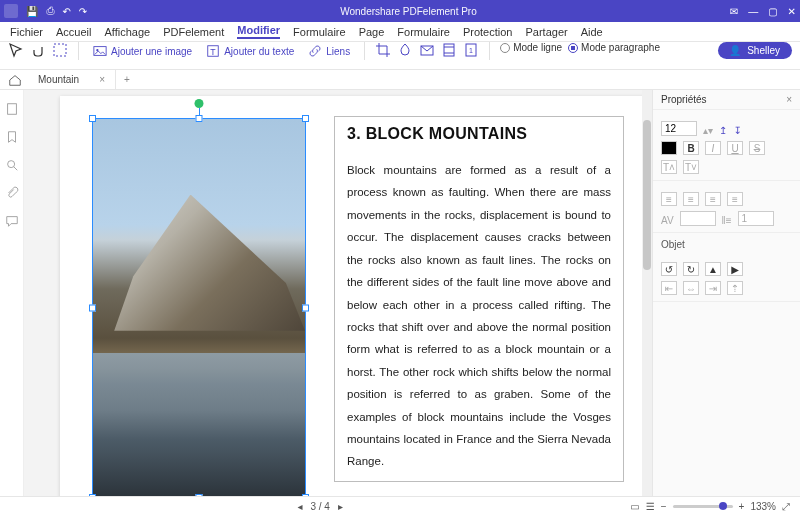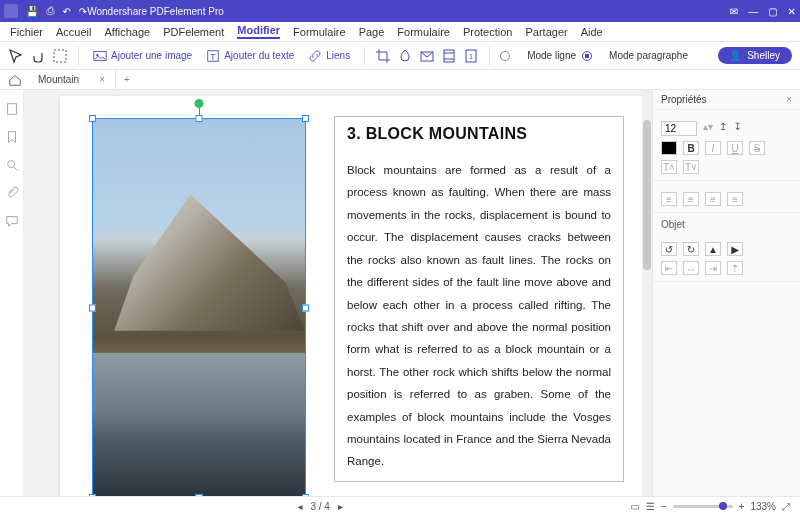--- a/index.html
+++ b/index.html
@@ -1,30 +1,30 @@
 <!DOCTYPE html>
 <html><head>
 <meta charset="utf-8">
 <style>
 *{box-sizing:border-box;margin:0;padding:0;font-family:"Segoe UI",Arial,sans-serif}
 html,body{width:800px;height:516px;overflow:hidden;background:#fff}
 .titlebar{height:22px;background:#4a45c4;display:flex;align-items:center;color:#fff;font-size:10px;padding:0 4px}
 .titlebar .tb-left{display:flex;gap:8px;align-items:center}
 .titlebar .tb-left .logo{width:14px;height:14px;background:#fff3;border-radius:2px}
-.titlebar .tb-center{flex:1;opacity:.95}
+.titlebar .tb-center{flex:1;text-align:center;opacity:.95}
 .titlebar .tb-right{display:flex;gap:10px;align-items:center}
 .menubar{height:20px;background:#fff;border-bottom:1px solid #e6e6e6;display:flex;align-items:center;padding:0 10px;gap:13px;font-size:11px;color:#333}
 .menubar span{cursor:pointer}
 .menubar span.active{color:#4a45c4;font-weight:600;border-bottom:2px solid #4a45c4;padding-bottom:1px}
-.toolbar{height:28px;background:#fff;border-bottom:1px solid #e6e6e6;display:flex;align-items:center;padding:0 8px;gap:6px;font-size:10px;color:#444}
+.toolbar{height:28px;background:#fff;border-bottom:1px solid #e6e6e6;display:flex;align-items:flex-start;padding:0 8px;gap:6px;font-size:10px;color:#444}
 .toolbar .sep{width:1px;height:18px;background:#e0e0e0;margin:0 4px}
 .toolbar .tbtn{display:flex;align-items:center;gap:4px;padding:2px 4px;cursor:pointer;color:#4a45c4}
 .toolbar .tbtn svg{width:14px;height:14px}
 .toolbar .ico{width:16px;height:16px;display:flex;align-items:center;justify-content:center;cursor:pointer;color:#4a45c4}
-.toolbar .radio{display:flex;align-items:center;gap:17px;color:#333}
+.toolbar .radio{display:flex;align-items:center;gap:3px;color:#333}
 .toolbar .radio .dot{width:10px;height:10px;border-radius:50%;border:1px solid #888}
 .toolbar .radio.sel .dot{border-color:#4a45c4;background:radial-gradient(#4a45c4 40%,#fff 44%)}
 .toolbar .user{margin-left:auto;background:#4a45c4;color:#fff;border-radius:12px;padding:3px 12px;font-size:10px;display:flex;gap:5px;align-items:center}
 .tabstrip{height:20px;border-bottom:1px solid #e6e6e6;display:flex;align-items:center;padding-left:8px;font-size:10px;color:#444}
 .tabstrip .home{width:14px;height:14px;color:#555;margin-right:6px}
 .tabstrip .tab{display:flex;align-items:center;gap:20px;border-right:1px solid #e6e6e6;padding:0 10px;height:100%}
 .tabstrip .tab .close{color:#888;cursor:pointer}
 .tabstrip .plus{padding:0 8px;color:#888;cursor:pointer}
 .main{display:flex;height:calc(516px - 22px - 20px - 28px - 20px - 20px)}
 .leftrail{width:24px;background:#fff;border-right:1px solid #eee;display:flex;flex-direction:column;align-items:center;gap:14px;padding-top:12px;color:#999}
@@ -42,21 +42,21 @@
 .rot{position:absolute;left:50%;top:-20px;transform:translateX(-50%);width:9px;height:9px;border-radius:50%;background:#2fc06a}
 .rot::after{content:"";position:absolute;left:50%;top:9px;width:1px;height:8px;background:#2a8cff;transform:translateX(-50%)}
 .txt{position:absolute;left:274px;top:20px;width:290px;border:1px solid #bdbdbd;padding:8px 12px}
 .txt h3{font:700 16px Arial;letter-spacing:.3px;color:#111;margin-bottom:16px}
 .txt p{font:300 11.5px/1.95 Arial;color:#222;text-align:justify}
 .rpanel{width:148px;background:#fafafa;border-left:1px solid #e6e6e6;font-size:10px;color:#333;display:flex;flex-direction:column}
 .rpanel .hdr{display:flex;justify-content:space-between;align-items:center;padding:4px 8px;border-bottom:1px solid #eee}
 .rpanel .section{padding:6px 8px;border-bottom:1px solid #eee}
 .rpanel select,.rpanel input{width:100%;font-size:10px;border:1px solid #ccc;padding:1px 3px;background:#fff}
 .rpanel .font-sel{background:#d2e5fb;border:1px solid #9cc3ef;color:#333;padding:2px 4px;display:flex;justify-content:space-between;align-items:center}
-.rpanel .row{display:flex;gap:6px;align-items:flex-start;margin-top:5px}
+.rpanel .row{display:flex;gap:6px;align-items:flex-end;margin-top:5px}
 .rpanel .sq{width:16px;height:14px;border:1px solid #ccc;display:flex;align-items:center;justify-content:center;background:#fff;cursor:pointer}
 .rpanel .sq.black{background:#000}
 .rpanel .num{width:36px}
 .rpanel .grey{color:#aaa}
 .statusbar{height:20px;border-top:1px solid #e6e6e6;display:flex;align-items:center;font-size:10px;color:#555;padding:0 10px}
 .statusbar .center{flex:1;text-align:center;display:flex;gap:8px;justify-content:center;align-items:center}
 .statusbar .right{display:flex;gap:6px;align-items:center}
 .statusbar .slider{width:60px;height:3px;background:#ccc;position:relative;border-radius:2px}
 .statusbar .slider::after{content:"";position:absolute;right:6px;top:-3px;width:8px;height:8px;border-radius:50%;background:#4a45c4}
 .scrolly{position:absolute;right:0;top:0;width:10px;height:100%;background:#f0f0f0}
@@ -267,20 +267,26 @@
         <div class="sq grey">T˅</div>
       </div>
     </div>
     <div class="section">
       <div class="row">
         <div class="sq grey">≡</div>
         <div class="sq grey">≡</div>
         <div class="sq grey">≡</div>
         <div class="sq grey">≡</div>
       </div>
+      <div class="row">
+        <span class="grey">AV</span>
+        <input class="num grey" value="" style="">
+        <span class="grey">‖≡</span>
+        <input class="num grey" value="1" style="">
+      </div>
     </div>
     <div class="section">
       <div style="margin-bottom:12px;color:#555">Objet</div>
       <div class="row">
         <div class="sq">↺</div>
         <div class="sq">↻</div>
         <div class="sq">▲</div>
         <div class="sq">▶</div>
       </div>
       <div class="row">

